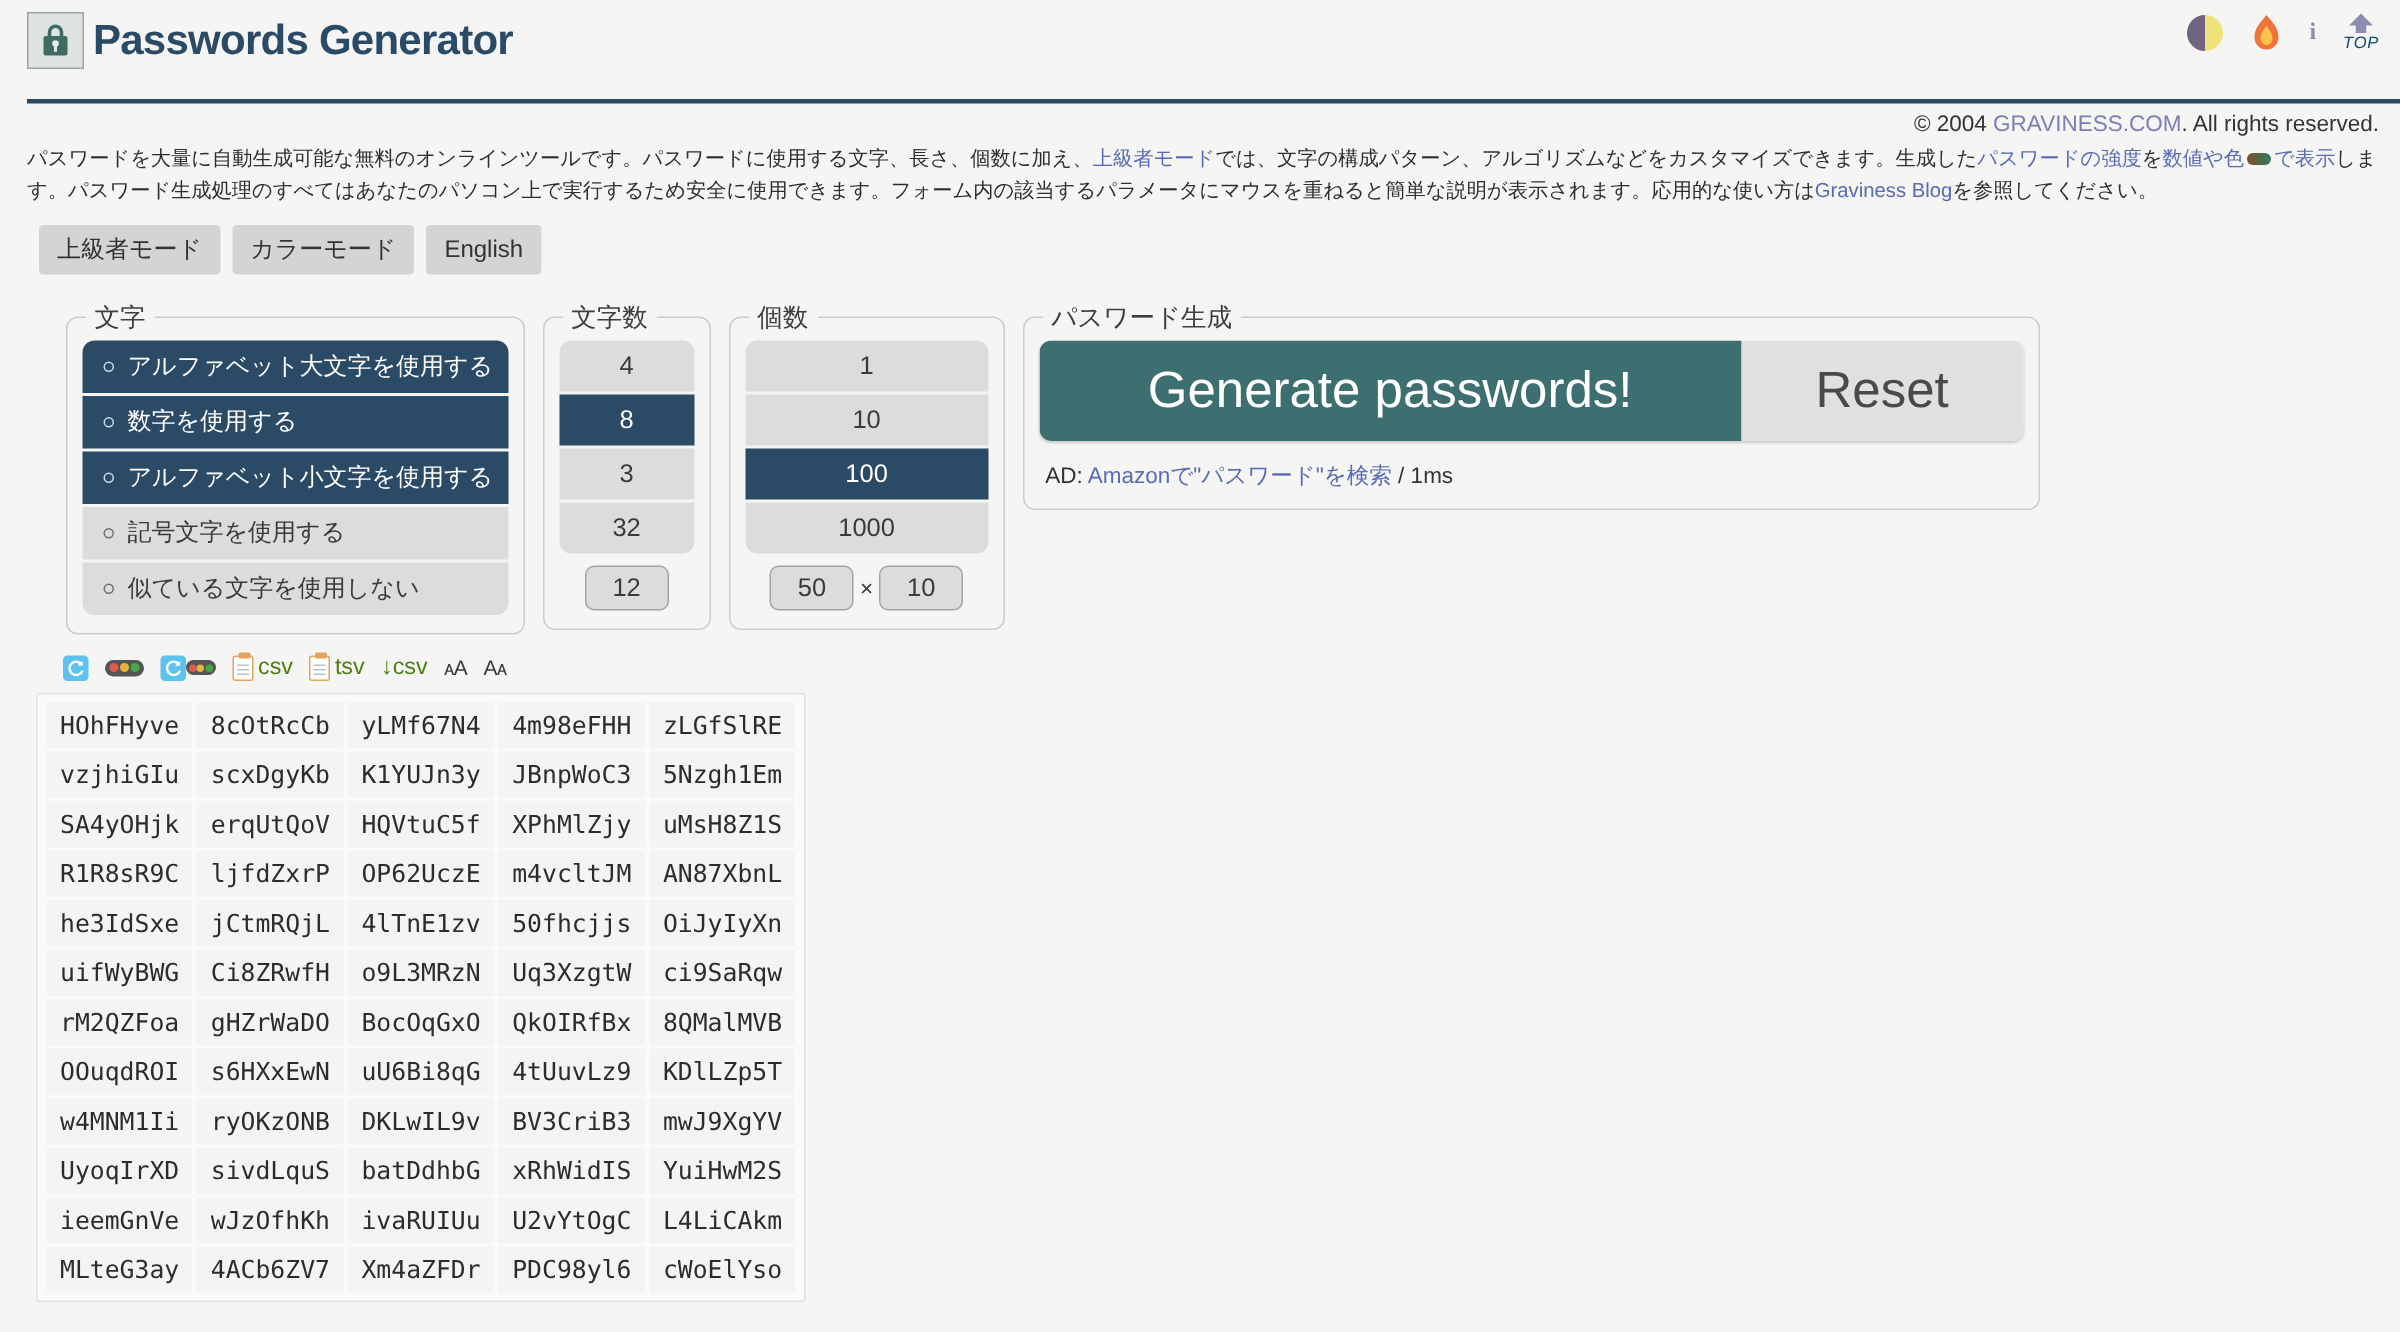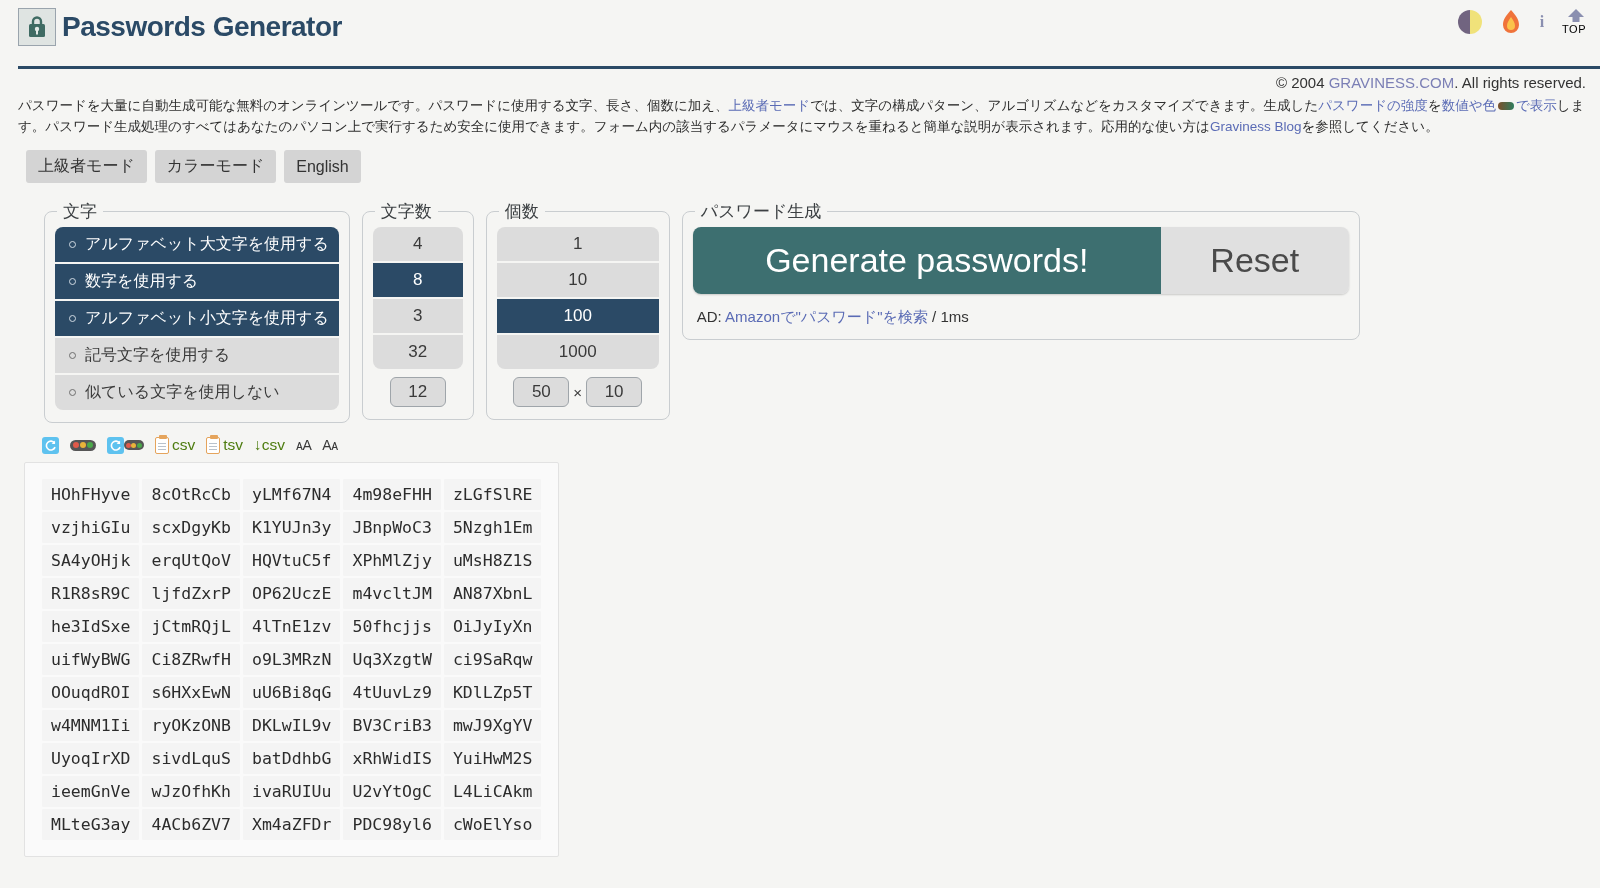--- a/index.html
+++ b/index.html
@@ -50,22 +50,22 @@
   .hdr-ico { cursor: pointer; display:flex; align-items:center; }
   .theme-circle {
     width: 24px; height: 24px; border-radius: 50%;
     background: linear-gradient(90deg, #716480 0%, #716480 50%, #f0e27a 50%, #f0e27a 100%);
   }
   .info-i {
     color: #8a8fb0; font-size: 16px; font-weight: 600;
     font-family: "Liberation Serif", serif;
   }
   .top-btn {
-    display: flex; flex-direction: column; align-items: flex-end;
-    color: #000000; line-height: 1;
+    display: flex; flex-direction: column; align-items: center;
+    color: #0c4a6e; line-height: 1; font-style: italic;
   }
   .top-label { font-size: 11px; letter-spacing: .5px; margin-top: 1px; }
 
   
   .copyright {
     position: absolute;
     right: 14px; top: 74px;
     font-size: 15px;
     color: #333;
     font-family: "Liberation Sans", sans-serif;
@@ -250,21 +250,21 @@
   .tbar-aa1 { font-size: 14px; color: #3a3a3a; letter-spacing:-0.5px;}
   .tbar-aa2 { font-size: 14px; color: #3a3a3a; letter-spacing:-0.5px;}
 
   
   .grid-wrap {
     position: absolute;
     left: 24px; top: 462px;
     background: #fafafa;
     border: 1px solid #e2e2e2;
     border-radius: 2px;
-    padding: 14px;
+    padding: 3px;
   }
   table.pwgrid { border-collapse: separate; border-spacing: 3px 2px; }
   table.pwgrid td {
     background: #f4f4f4;
     color: #2c2c2c;
     font-family: "DejaVu Sans Mono", monospace;
     font-size: 16.5px;
     padding: 6px 9px;
     text-align: center;
     white-space: nowrap;
@@ -490,20 +490,27 @@
           <td>OiJyIyXn</td>
         </tr>
         <tr>
           <td>uifWyBWG</td>
           <td>Ci8ZRwfH</td>
           <td>o9L3MRzN</td>
           <td>Uq3XzgtW</td>
           <td>ci9SaRqw</td>
         </tr>
         <tr>
+          <td>rM2QZFoa</td>
+          <td>gHZrWaDO</td>
+          <td>BocOqGxO</td>
+          <td>QkOIRfBx</td>
+          <td>8QMalMVB</td>
+        </tr>
+        <tr>
           <td>OOuqdROI</td>
           <td>s6HXxEwN</td>
           <td>uU6Bi8qG</td>
           <td>4tUuvLz9</td>
           <td>KDlLZp5T</td>
         </tr>
         <tr>
           <td>w4MNM1Ii</td>
           <td>ryOKzONB</td>
           <td>DKLwIL9v</td>

